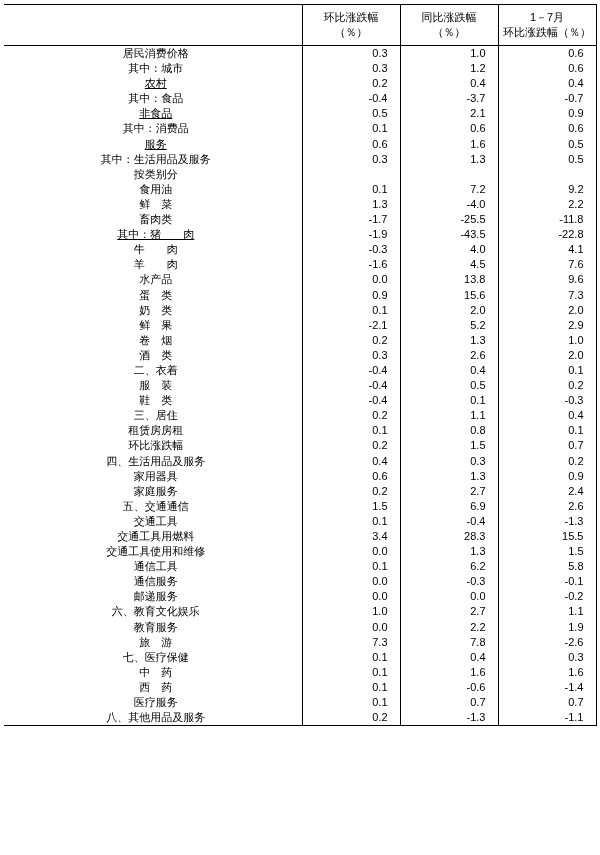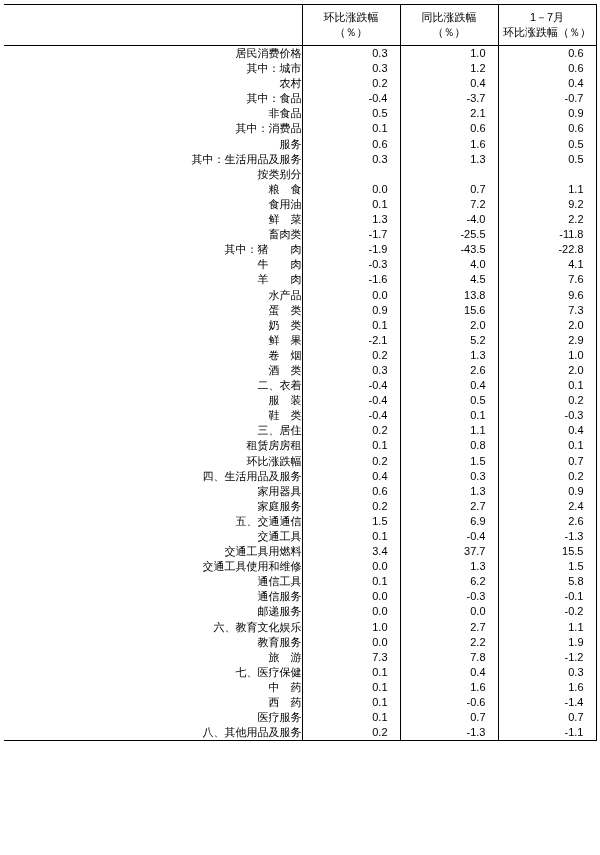--- a/index.html
+++ b/index.html
@@ -50,37 +50,37 @@
   tbody td {
     height: 15.1px;
     line-height: 15.1px;
     font-size: 11px;
     padding: 0;
     vertical-align: middle;
     white-space: nowrap;
     overflow: hidden;
   }
   tbody td.label {
-    text-align: right;
+    text-align: center;
     padding-left: 6px;
   }
   tbody td.num {
     text-align: right;
     padding-right: 12px;
     border-left: 1px solid #000;
   }
   tbody td.num.last {
     border-right: 1px solid #000;
   }
   tbody tr.lastrow td {
     border-bottom: 1px solid #000;
   }
   .ind0 { padding-left: 6px; }
   .ind1 { padding-left: 26px; }
-  .ind2 { padding-left: 46px; }
+  .ind2 { padding-left: 46px; text-decoration: underline; }
   .ind3 { padding-left: 66px; }
   .hdr-line { display: block; }
 </style>
 </head>
 <body>
 
 <div class="page">
   <table class="cpi">
     <colgroup>
       <col class="c-label">
@@ -154,26 +154,20 @@
           <td class="num">1.3</td>
           <td class="num last">0.5</td>
         </tr>
         <tr>
           <td class="label ind0">按类别分</td>
           <td class="num"></td>
           <td class="num"></td>
           <td class="num last"></td>
         </tr>
         <tr>
-          <td class="label ind1">粮　食</td>
-          <td class="num">0.0</td>
-          <td class="num">0.7</td>
-          <td class="num last">1.1</td>
-        </tr>
-        <tr>
           <td class="label ind1">食用油</td>
           <td class="num">0.1</td>
           <td class="num">7.2</td>
           <td class="num last">9.2</td>
         </tr>
         <tr>
           <td class="label ind1">鲜　菜</td>
           <td class="num">1.3</td>
           <td class="num">-4.0</td>
           <td class="num last">2.2</td>
@@ -300,21 +294,21 @@
         </tr>
         <tr>
           <td class="label ind1">交通工具</td>
           <td class="num">0.1</td>
           <td class="num">-0.4</td>
           <td class="num last">-1.3</td>
         </tr>
         <tr>
           <td class="label ind1">交通工具用燃料</td>
           <td class="num">3.4</td>
-          <td class="num">37.7</td>
+          <td class="num">28.3</td>
           <td class="num last">15.5</td>
         </tr>
         <tr>
           <td class="label ind1">交通工具使用和维修</td>
           <td class="num">0.0</td>
           <td class="num">1.3</td>
           <td class="num last">1.5</td>
         </tr>
         <tr>
           <td class="label ind1">通信工具</td>
@@ -343,21 +337,21 @@
         <tr>
           <td class="label ind1">教育服务</td>
           <td class="num">0.0</td>
           <td class="num">2.2</td>
           <td class="num last">1.9</td>
         </tr>
         <tr>
           <td class="label ind1">旅　游</td>
           <td class="num">7.3</td>
           <td class="num">7.8</td>
-          <td class="num last">-1.2</td>
+          <td class="num last">-2.6</td>
         </tr>
         <tr>
           <td class="label ind0">七、医疗保健</td>
           <td class="num">0.1</td>
           <td class="num">0.4</td>
           <td class="num last">0.3</td>
         </tr>
         <tr>
           <td class="label ind1">中　药</td>
           <td class="num">0.1</td>

